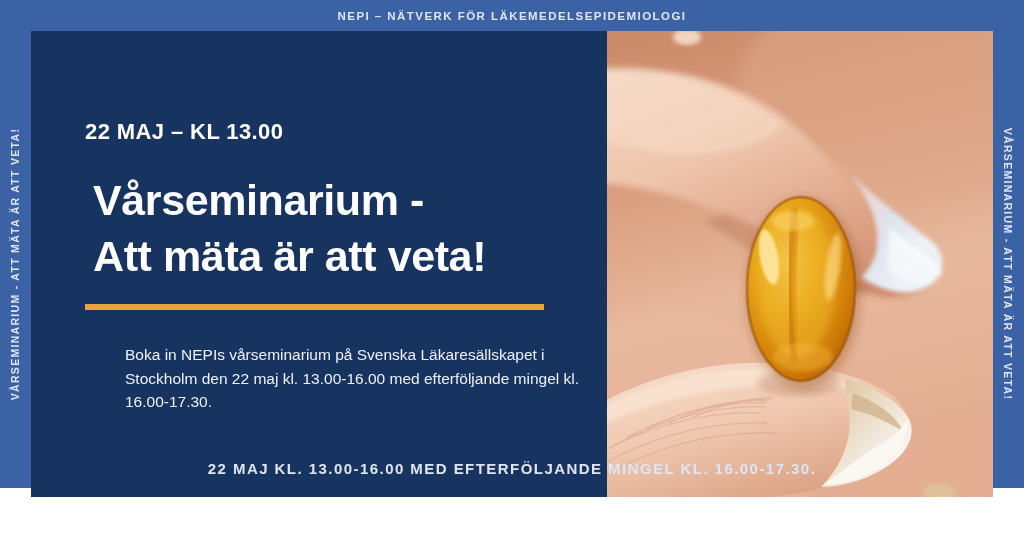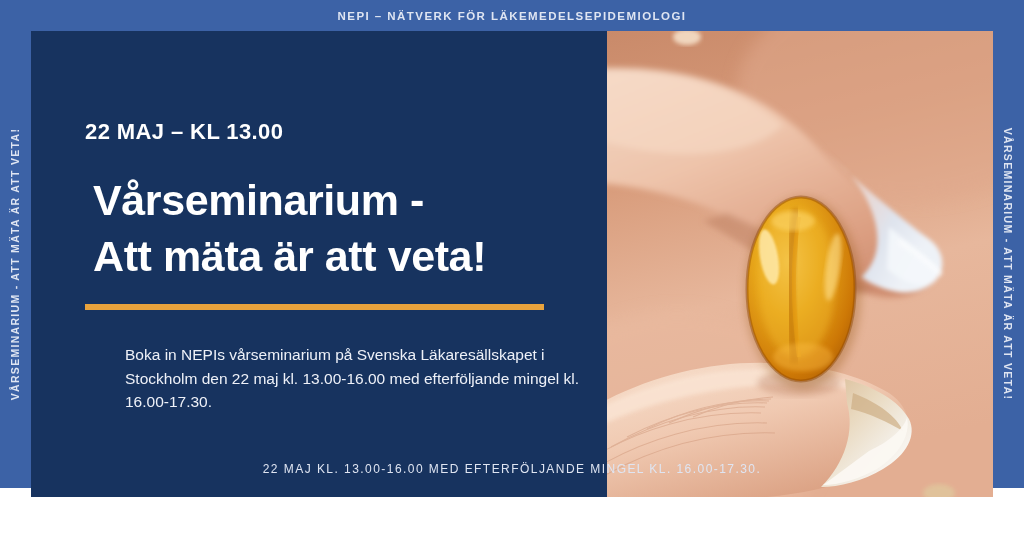--- a/index.html
+++ b/index.html
@@ -29,22 +29,22 @@
   }
 
   
   #bottom-banner {
     position:absolute; left:0; bottom:0;
     width:1024px; height:39px;
     display:flex; align-items:center; justify-content:center;
   }
   #bottom-banner .txt {
     color:#dfe5f2;
-    font-size:12px;
-    font-weight:400;
+    font-size:15px;
+    font-weight:700;
     letter-spacing:1.45px;
     white-space:nowrap;
   }
 
   
   .side-rail {
     position:absolute;
     top:31px; height:466px;
     width:31px;
     display:flex; align-items:center; justify-content:center;

